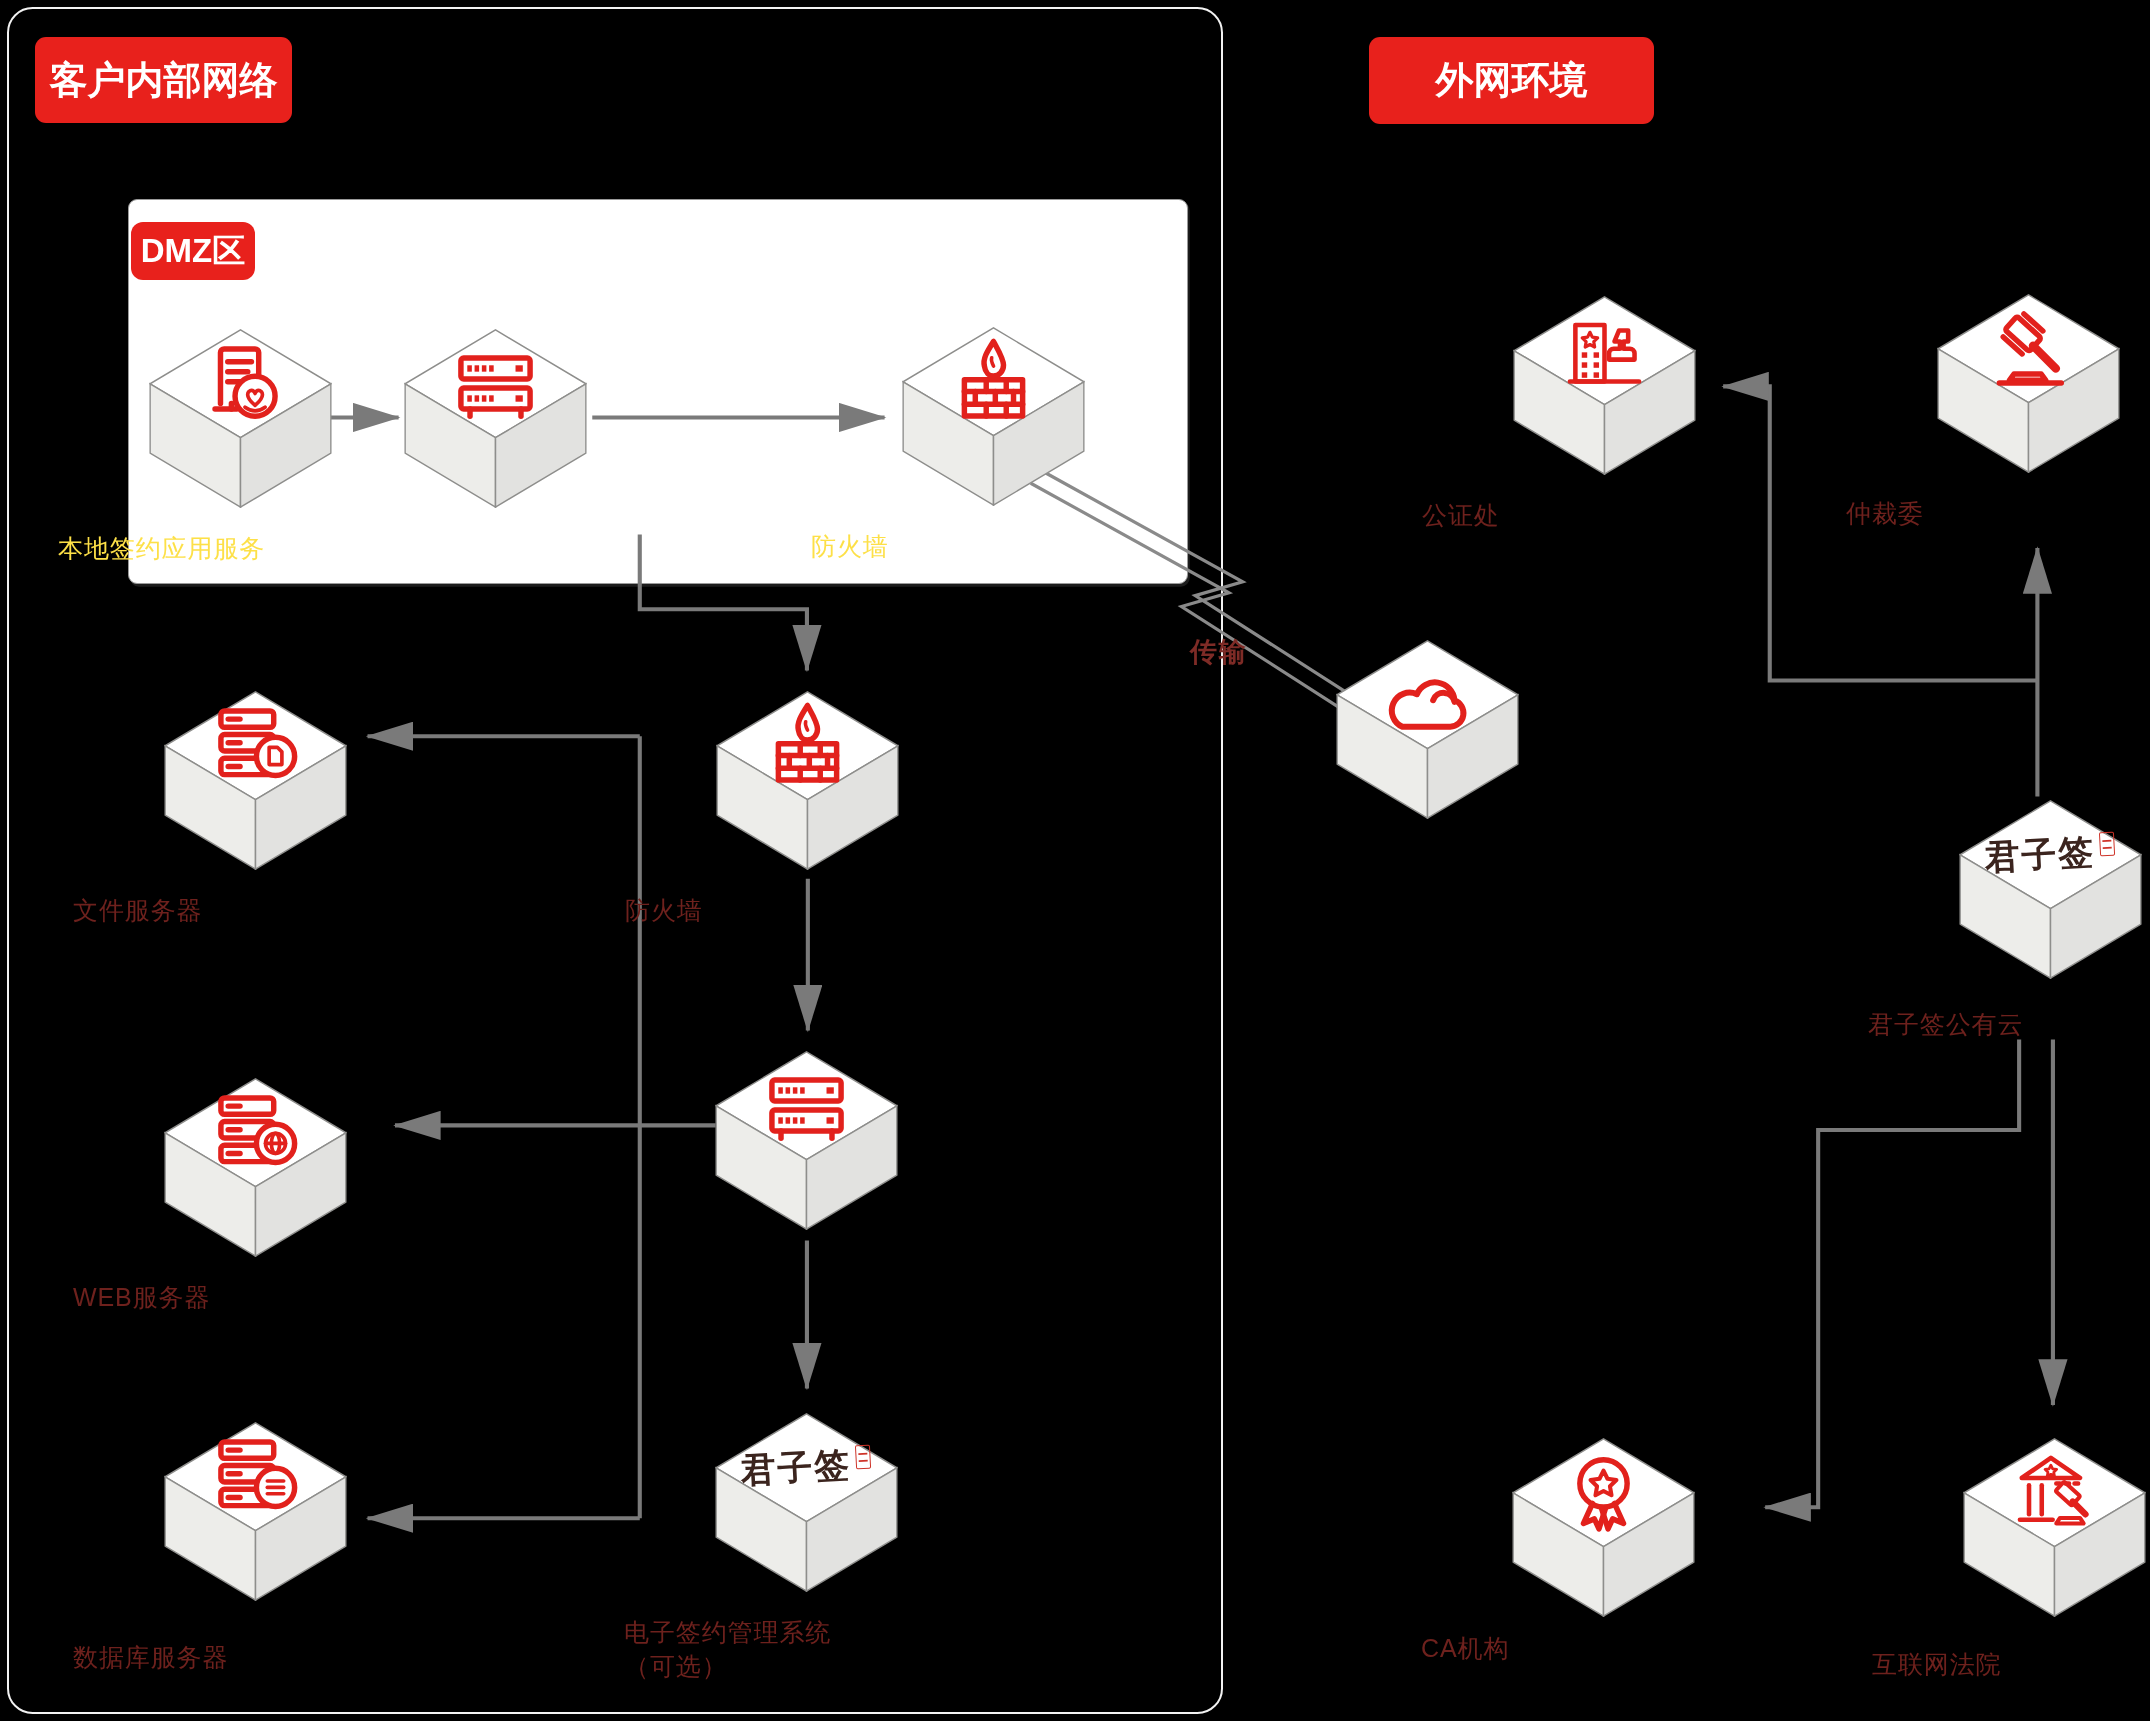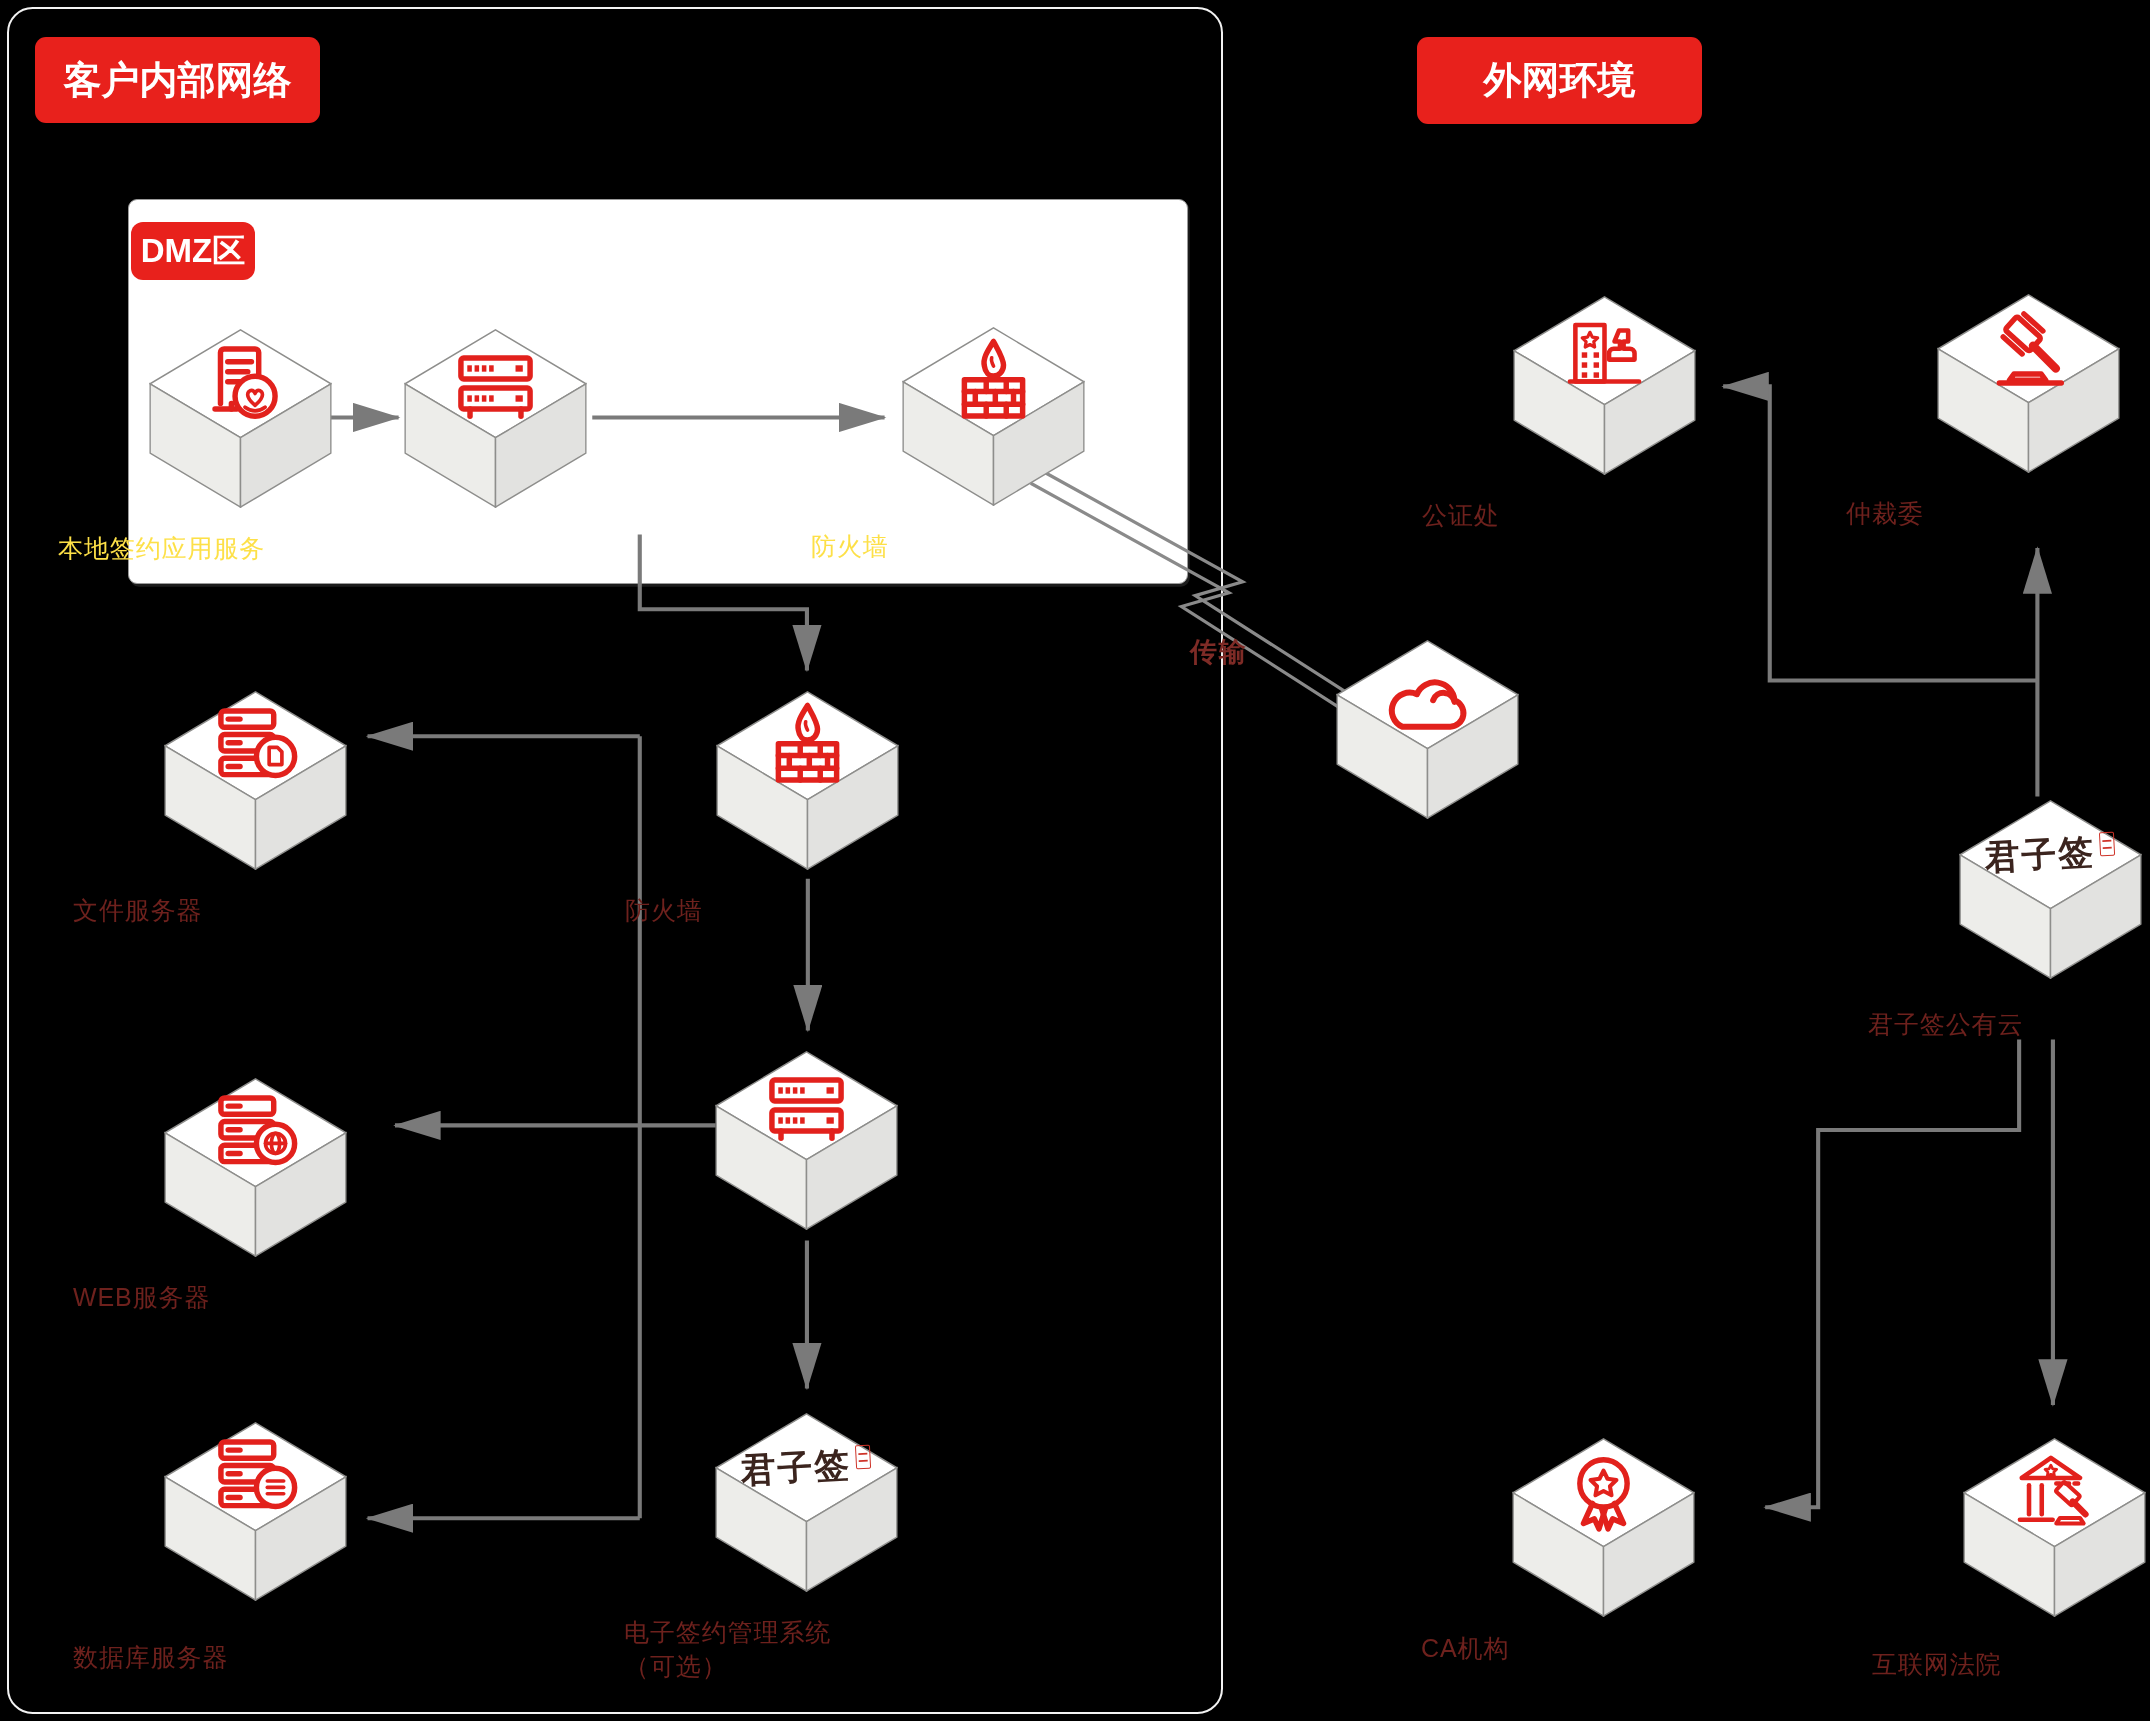--- a/index.html
+++ b/index.html
@@ -4,22 +4,22 @@
 <style>
   html,body{margin:0;padding:0;background:#000;}
   .canvas{position:relative;width:2151px;height:1721px;background:#000;overflow:hidden;
           font-family:"Liberation Sans",sans-serif;}
   .container-left{position:absolute;left:7.3px;top:7.3px;width:1212px;height:1703px;
           border:2.7px solid #F2F2F2;border-radius:25.6px;background:transparent;}
   .dmz-box{position:absolute;left:128px;top:199px;width:1058px;height:383px;background:#FFFFFF;
           border:1.8px solid #9A9A9A;border-radius:9.1px;box-shadow:1.8px 2.7px 0 rgba(80,80,80,.35);}
   .banner{position:absolute;display:flex;align-items:center;justify-content:center;
           color:#fff;font-weight:bold;border-radius:11px;background:var(--banner-red,#E8211C);}
-  .banner-internal{left:35px;top:37px;width:285px;height:86px;font-size:38px;}
-  .banner-external{left:1369px;top:37px;width:285px;height:87px;font-size:38px;margin-left:48px;}
+  .banner-internal{left:35px;top:37px;width:257px;height:86px;font-size:38px;}
+  .banner-external{left:1369px;top:37px;width:285px;height:87px;font-size:38px;}
   .banner-dmz{left:131px;top:222px;width:124px;height:58px;font-size:33px;border-radius:12px;}
   .wires{position:absolute;left:0;top:0;width:2151px;height:1721px;}
   .node{position:absolute;width:183px;height:179px;}
   .node .cube{position:absolute;left:0;top:0;}
   .node .icon{position:absolute;left:46px;top:9.1px;width:91px;height:91px;}
   .node .icon-wide{position:absolute;left:37px;top:20px;width:110px;height:77px;}
   .node-label{position:absolute;left:-91px;width:365px;text-align:left;
           font-size:25px;letter-spacing:0.9px;color:var(--label-red,#6E211D);}
   .node-label.on-white{color:#fde047;}
   .junzi-logo{position:absolute;left:7.3px;top:31px;width:168px;text-align:center;

